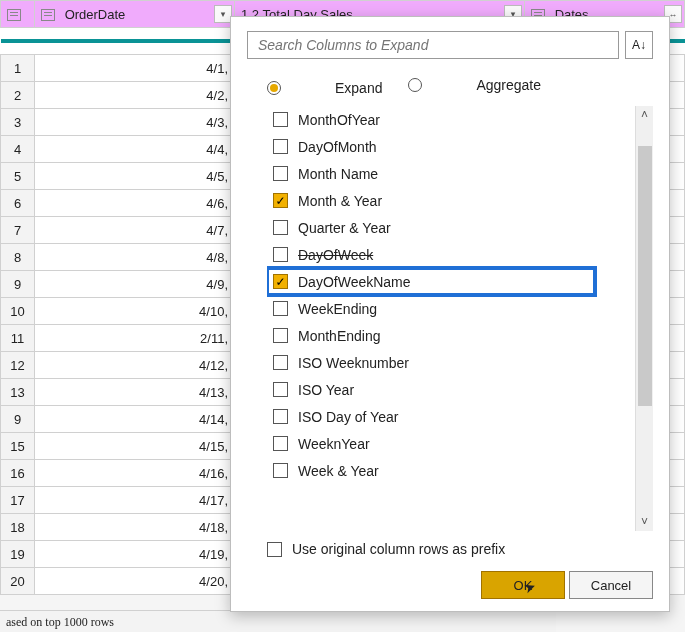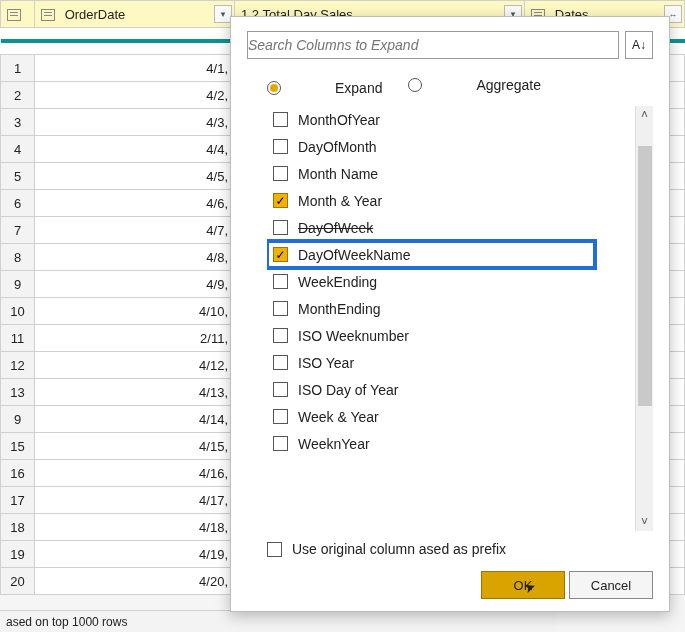--- a/index.html
+++ b/index.html
@@ -25,21 +25,21 @@
     width: 100%;
     background: #fff;
   }
   table.data th, table.data td {
     border: 1px solid #d0d0d0;
     height: 27px;
     padding: 0 6px;
     white-space: nowrap;
   }
   table.data th {
-    background: #fef9c3;
+    background: #f0abfc;
     font-weight: 400;
     text-align: left;
     position: relative;
   }
   table.data th.rownum-h { width: 34px; }
   table.data td.rownum {
     text-align: center;
     background: #f3f3f3;
     width: 34px;
   }
@@ -79,40 +79,41 @@
   .status {
     position: absolute;
     left: 0; bottom: 0;
     height: 22px;
     line-height: 22px;
     padding-left: 6px;
     font-size: 12px;
     background: #f3f3f3;
     width: 556px;
     border-top: 1px solid #d0d0d0;
+    font-family: Liberation Serif, serif;
   }
   
   .popup {
     position: absolute;
     left: 230px; top: 16px;
     width: 440px;
     height: 596px;
     background: #fff;
     border: 1px solid #bdbdbd;
     box-shadow: 0 4px 14px rgba(0,0,0,.25);
     padding: 14px 16px 12px 16px;
     display: flex;
     flex-direction: column;
   }
   .search-row { display: flex; gap: 6px; margin-bottom: 14px; }
   .search-input {
     flex: 1;
     height: 28px;
     border: 1px solid #999;
-    padding: 0 0;
+    padding: 0 10px;
     font-style: italic;
     color: #888;
     font-size: 14px;
   }
   .sort-btn {
     width: 28px; height: 28px;
     border: 1px solid #999;
     background: #fff;
     display: flex; align-items: center; justify-content: center;
     font-size: 12px;
@@ -391,20 +392,24 @@
         <div class="col-item">
           <span class="chk"></span>
           <span>Month Name</span>
         </div>
         <div class="col-item">
           <span class="chk on">✓</span>
           <span>Month &amp; Year</span>
         </div>
         <div class="col-item">
           <span class="chk"></span>
+          <span>Quarter &amp; Year</span>
+        </div>
+        <div class="col-item">
+          <span class="chk"></span>
           <span style="text-decoration: line-through;">DayOfWeek</span>
         </div>
         <div class="col-item hl">
           <span class="chk on">✓</span>
           <span>DayOfWeekName</span>
         </div>
         <div class="col-item">
           <span class="chk"></span>
           <span>WeekEnding</span>
         </div>
@@ -419,37 +424,37 @@
         <div class="col-item">
           <span class="chk"></span>
           <span>ISO Year</span>
         </div>
         <div class="col-item">
           <span class="chk"></span>
           <span>ISO Day of Year</span>
         </div>
         <div class="col-item">
           <span class="chk"></span>
+          <span>WeeknYear</span>
+        </div>
+        <div class="col-item">
+          <span class="chk"></span>
           <span>Week &amp; Year</span>
-        </div>
-        <div class="col-item">
-          <span class="chk"></span>
-          <span>WeeknYear</span>
         </div>
       </div>
     <div class="vscroll">
       <span class="arrow">˄</span>
       <span class="thumb"></span>
       <span class="arrow">˅</span>
     </div>
   </div>
 
   <div class="prefix-row">
     <span class="chk"></span>
-    <span>Use original column ased as prefix</span>
+    <span>Use original column rows as prefix</span>
   </div>
 
   <div class="btn-row">
     <div class="btn primary">
       <span>OK</span>
       <span class="cursor">➤</span>
     </div>
     <div class="btn">
       <span>Cancel</span>
     </div>

